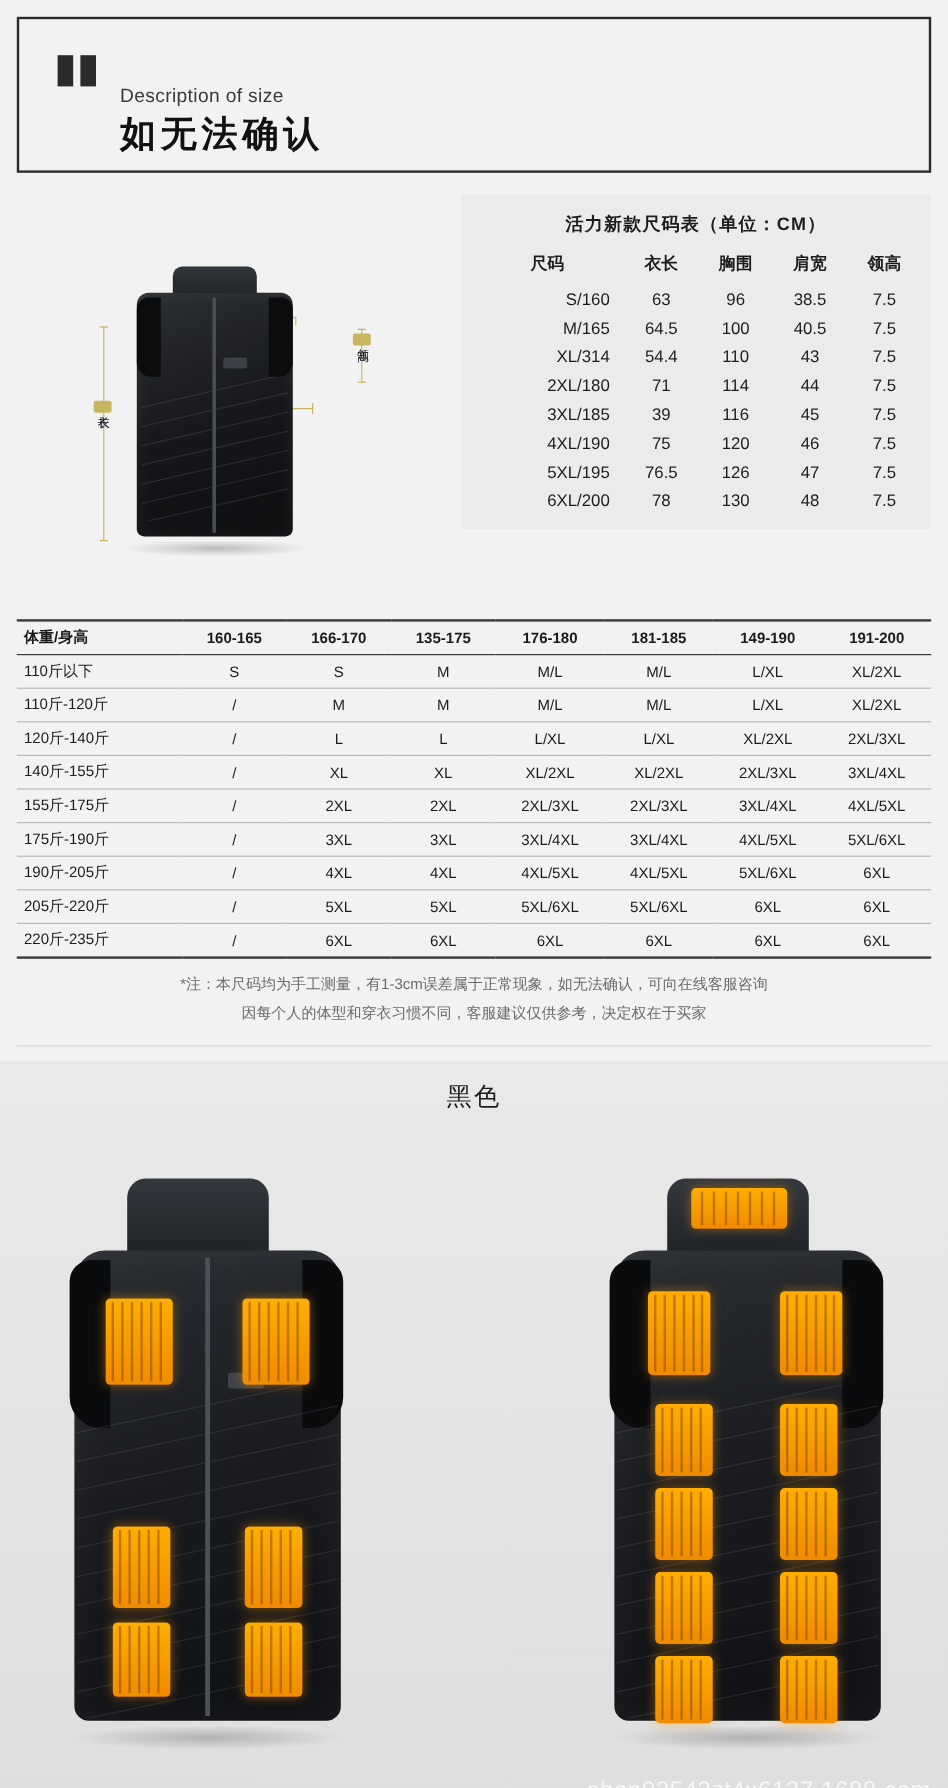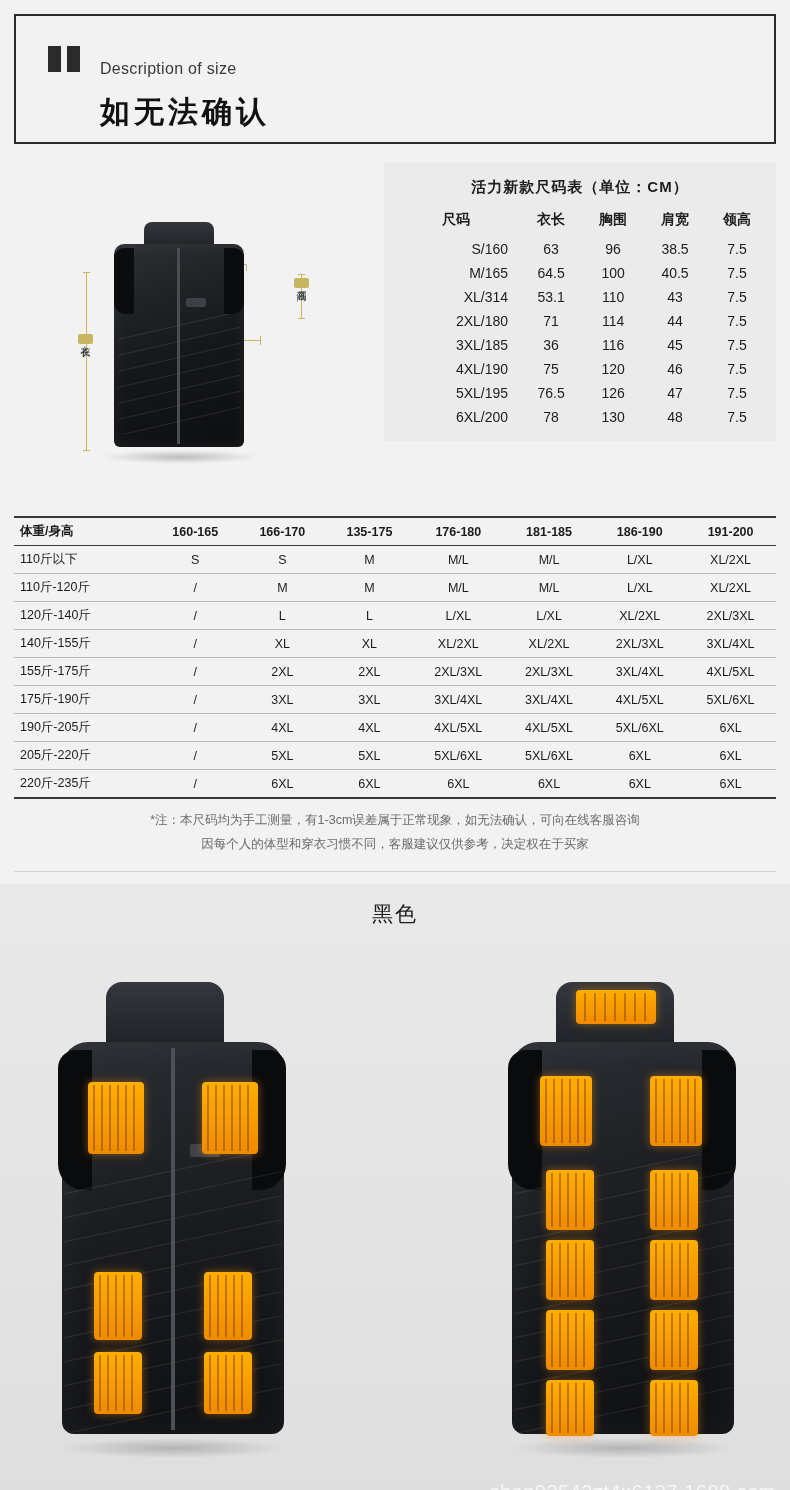--- a/index.html
+++ b/index.html
@@ -33,21 +33,21 @@
   }
   .quote-mark i {
     display: block;
     width: 13px;
     height: 26px;
     background: #2b2b2b;
   }
   .header-en {
     position: absolute;
     left: 84px;
-    top: 44px;
+    top: 56px;
     font-size: 16px;
     color: #3a3a3a;
     letter-spacing: .3px;
   }
   .header-cn {
     position: absolute;
     left: 84px;
     top: 76px;
     font-size: 30px;
     font-weight: bold;
@@ -424,35 +424,35 @@
         </tr>
         <tr>
           <td class="first">M/165</td>
           <td>64.5</td>
           <td>100</td>
           <td>40.5</td>
           <td>7.5</td>
         </tr>
         <tr>
           <td class="first">XL/314</td>
-          <td>53.1</td>
+          <td>54.4</td>
           <td>110</td>
           <td>43</td>
           <td>7.5</td>
         </tr>
         <tr>
           <td class="first">2XL/180</td>
           <td>71</td>
           <td>114</td>
           <td>44</td>
           <td>7.5</td>
         </tr>
         <tr>
           <td class="first">3XL/185</td>
-          <td>36</td>
+          <td>39</td>
           <td>116</td>
           <td>45</td>
           <td>7.5</td>
         </tr>
         <tr>
           <td class="first">4XL/190</td>
           <td>75</td>
           <td>120</td>
           <td>46</td>
           <td>7.5</td>
@@ -479,21 +479,21 @@
 <div class="wh-wrap">
   <table class="wh">
     <thead>
       <tr>
         <th class="rowhead">体重/身高</th>
         <th>160-165</th>
         <th>166-170</th>
         <th>135-175</th>
         <th>176-180</th>
         <th>181-185</th>
-        <th>186-190</th>
+        <th>149-190</th>
         <th>191-200</th>
       </tr>
     </thead>
     <tbody>
       <tr>
         <td class="rowhead">110斤以下</td>
         <td>S</td>
         <td>S</td>
         <td>M</td>
         <td>M/L</td>

